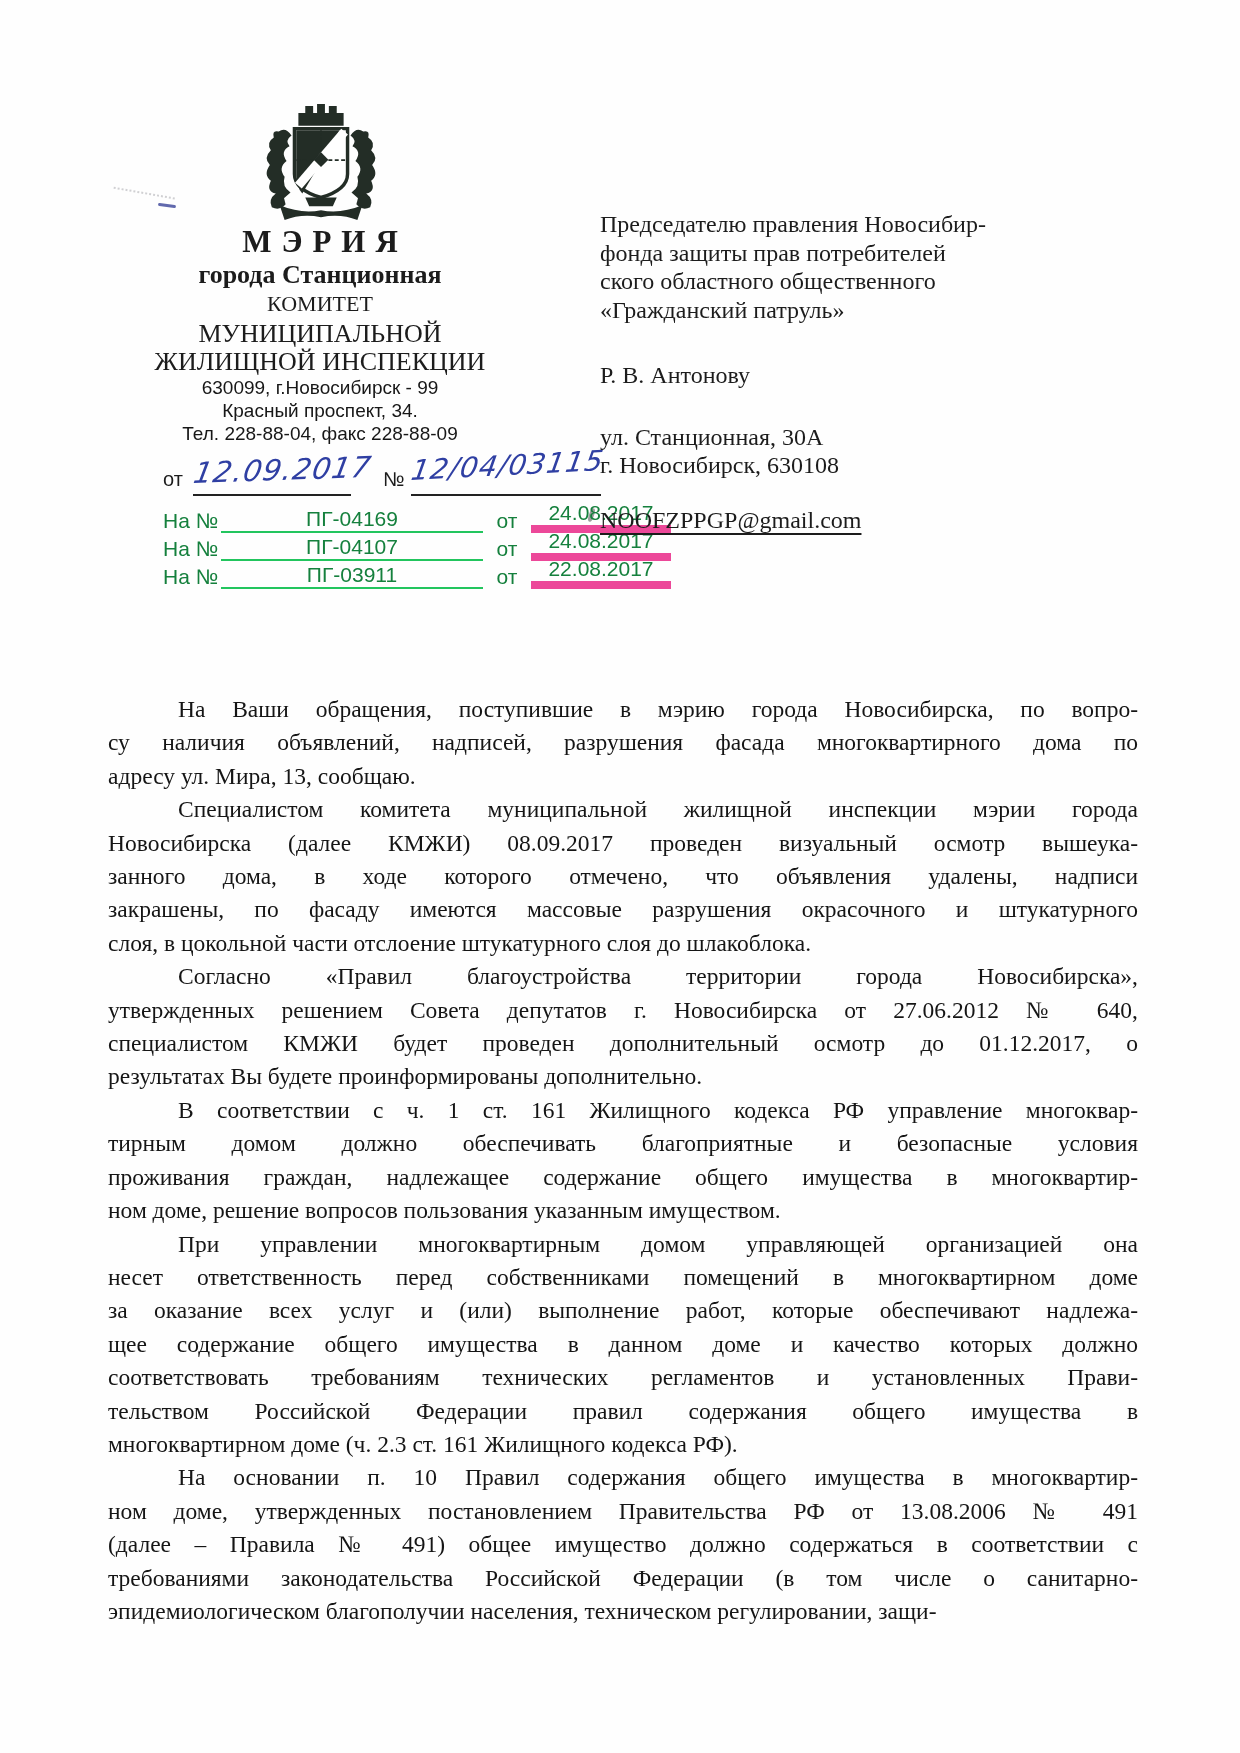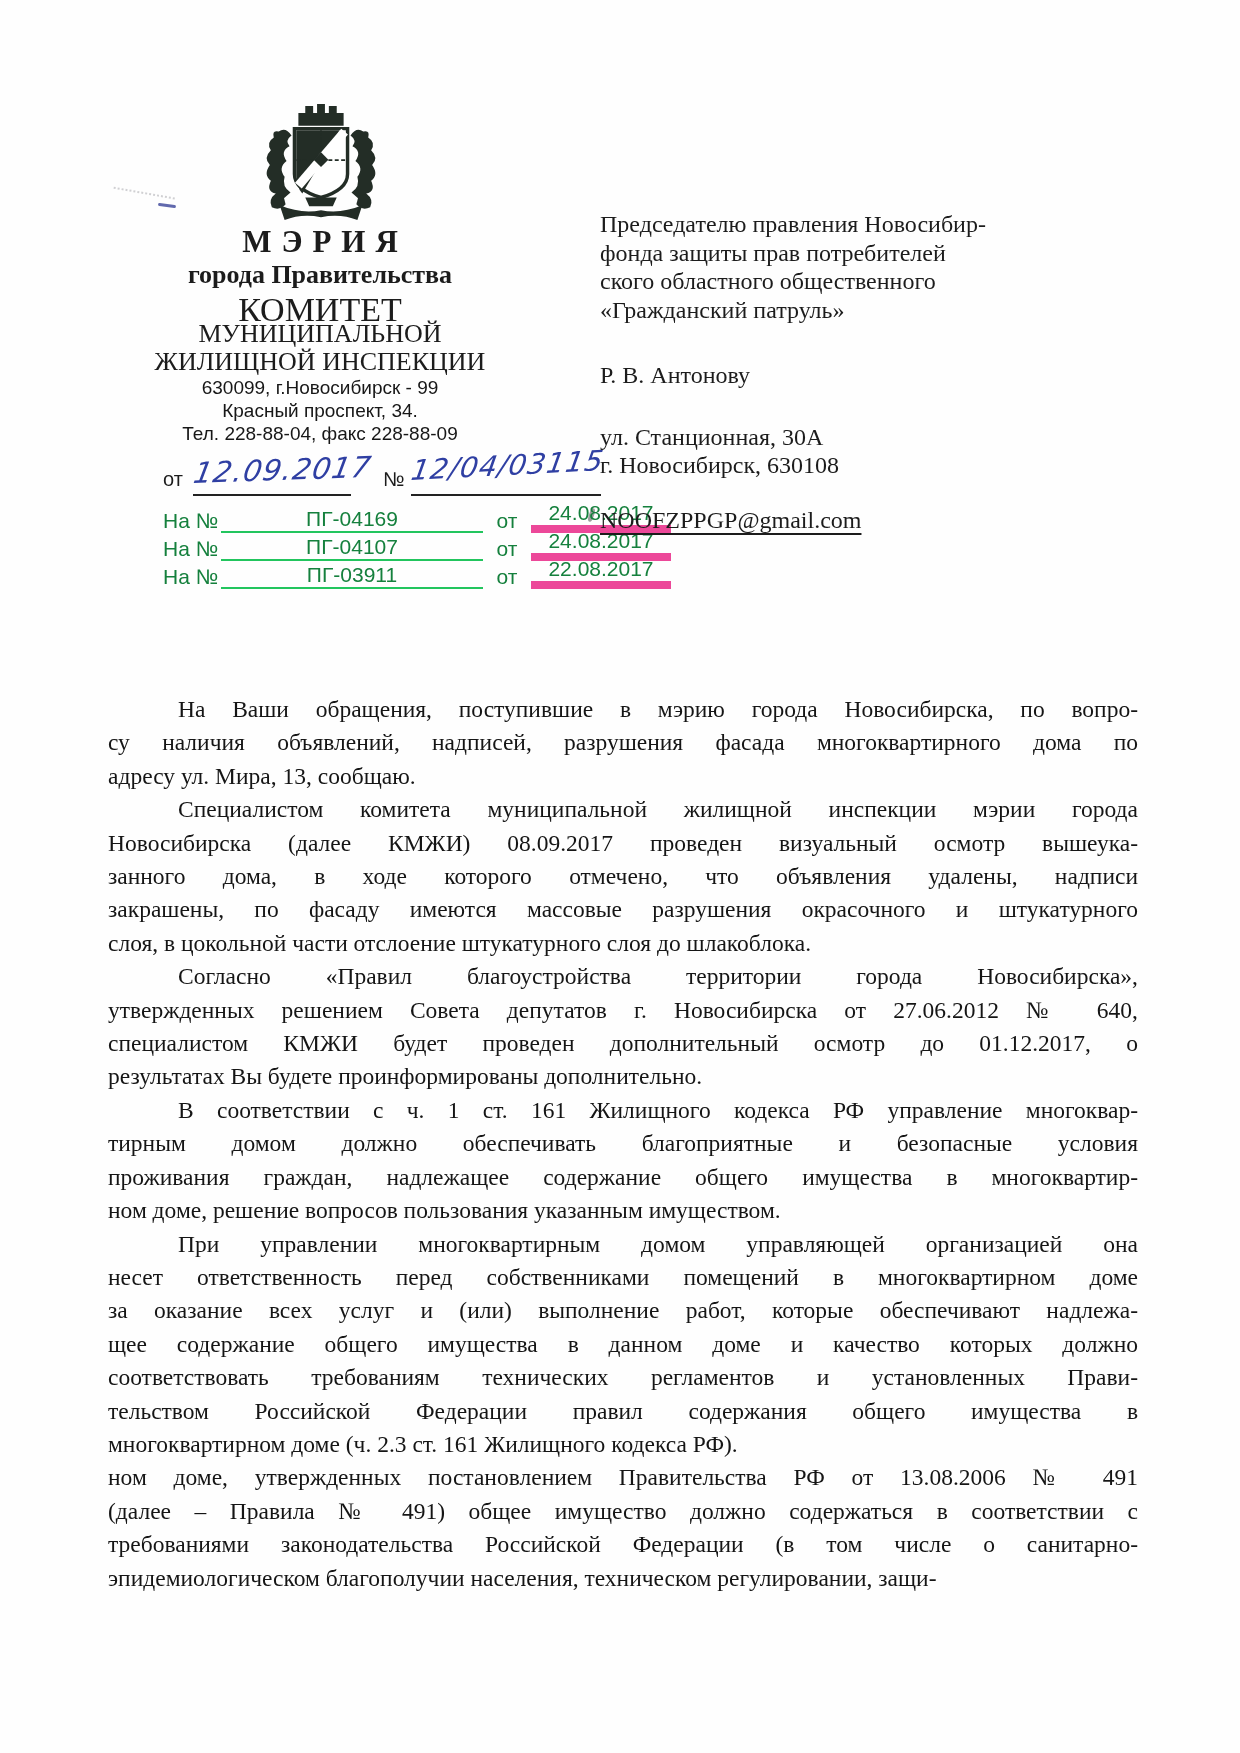--- a/index.html
+++ b/index.html
@@ -25,21 +25,21 @@
   }
   .scan-speck2{
     position:absolute;left:589px;top:508px;width:5px;height:14px;
     background:#6a6a6a;border-radius:40%;transform:rotate(18deg);opacity:.65;
   }
   
   .letterhead{position:absolute;left:140px;top:0;width:360px;text-align:center;}
   .emblem{position:absolute;left:122px;top:103px;width:118px;height:128px;}
   .org1{position:absolute;top:224px;width:100%;font-size:31px;font-weight:bold;letter-spacing:10px;padding-left:10px;box-sizing:border-box;}
   .org2{position:absolute;top:260px;width:100%;font-size:26px;font-weight:bold;}
-  .org3{position:absolute;top:291px;width:100%;font-size:34px;}
+  .org3{position:absolute;top:291px;width:100%;font-size:22px;}
   .org4{position:absolute;top:319px;width:100%;font-size:26px;}
   .org5{position:absolute;top:347px;width:100%;font-size:26px;}
   .addr{font-family:"Liberation Sans","DejaVu Sans",sans-serif;font-size:19px;color:#171717;}
   .addr1{position:absolute;top:377px;width:100%;}
   .addr2{position:absolute;top:400px;width:100%;}
   .addr3{position:absolute;top:423px;width:100%;}
   
   .outgoing{position:absolute;left:163px;top:452px;width:470px;height:50px;
     font-family:"Liberation Sans","DejaVu Sans",sans-serif;font-size:20px;}
   .out-label{position:absolute;left:0;top:16px;}
@@ -108,21 +108,21 @@
           <path d="M30,33 Q24,24 17,29 Q10,27 12,35 Q4,40 9,48 Q1,56 8,63 Q1,73 9,79 Q4,90 14,92 Q12,100 22,97 L29,91 Q20,85 23,75 Q16,66 25,59 Q18,49 28,44 Q23,38 30,33 Z"></path>
           <path d="M14,92 Q6,98 10,106 Q18,110 24,103 L22,95 Z"></path>
         </g>
 
         <path d="M44,96 H76 L72,105 H48 Z"></path>
 
         <path d="M18,104 Q40,113 60,109 Q80,113 102,104 L97,119 Q80,112 60,116 Q40,112 23,119 Z"></path>
       </g>
     </svg>
     <div class="org1">МЭРИЯ</div>
-    <div class="org2">города Правительства</div>
+    <div class="org2">города Станционная</div>
     <div class="org3">КОМИТЕТ</div>
     <div class="org4">МУНИЦИПАЛЬНОЙ</div>
     <div class="org5">ЖИЛИЩНОЙ ИНСПЕКЦИИ</div>
     <div class="addr addr1">630099, г.Новосибирск - 99</div>
     <div class="addr addr2">Красный проспект, 34.</div>
     <div class="addr addr3">Тел. 228-88-04, факс 228-88-09</div>
   </div>
 
   <div class="outgoing">
     <span class="out-label">от</span>
@@ -193,20 +193,21 @@
       <div class="paragraph">
         <div class="body-line first">При управлении многоквартирным домом управляющей организацией она</div>
         <div class="body-line">несет ответственность перед собственниками помещений в многоквартирном доме</div>
         <div class="body-line">за оказание всех услуг и (или) выполнение работ, которые обеспечивают надлежа-</div>
         <div class="body-line">щее содержание общего имущества в данном доме и качество которых должно</div>
         <div class="body-line">соответствовать требованиям технических регламентов и установленных Прави-</div>
         <div class="body-line">тельством Российской Федерации правил содержания общего имущества в</div>
         <div class="body-line last">многоквартирном доме (ч. 2.3 ст. 161 Жилищного кодекса РФ).</div>
       </div>
       <div class="paragraph">
+        <div class="body-line first">На основании п. 10 Правил содержания общего имущества в многоквартир-</div>
         <div class="body-line">ном доме, утвержденных постановлением Правительства РФ от 13.08.2006 № 491</div>
         <div class="body-line">(далее – Правила № 491) общее имущество должно содержаться в соответствии с</div>
         <div class="body-line">требованиями законодательства Российской Федерации (в том числе о санитарно-</div>
         <div class="body-line last">эпидемиологическом благополучии населения, техническом регулировании, защи-</div>
       </div>
     </div>
 
 </div>
 
 </body></html>

